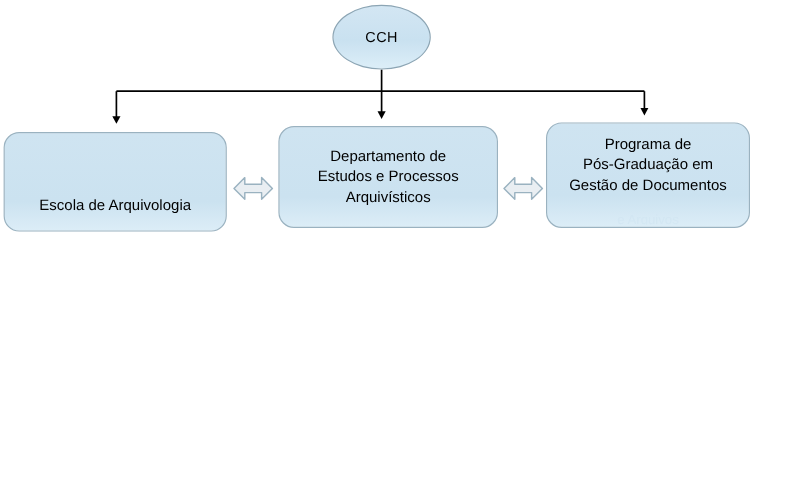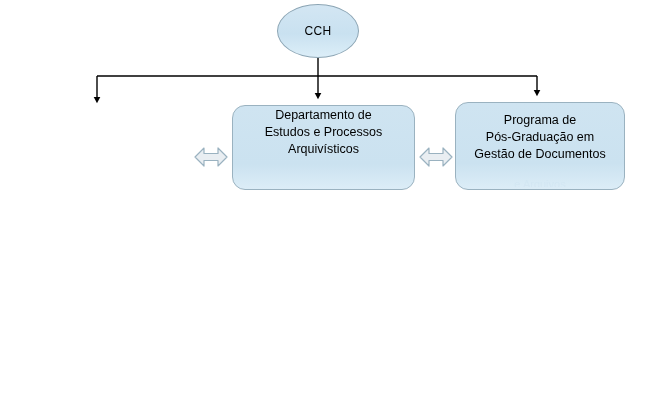--- a/index.html
+++ b/index.html
@@ -85,21 +85,21 @@
   }
 
   #box-departamento {
     left: 232px;
     top: 105px;
     width: 183px;
     height: 85px;
     align-items: flex-start;
   }
   #box-departamento .label {
-    padding-top: 1px;
+    padding-top: 16px;
   }
 
   #box-programa {
     left: 455px;
     top: 102px;
     width: 170px;
     height: 88px;
     align-items: flex-start;
   }
   #box-programa .label {
@@ -147,20 +147,23 @@
 
     <path d="M318,76 L318,96" stroke="#000000" stroke-width="1.4" fill="none" marker-end="url(#arrowhead)"></path>
 
     <path d="M537,76 L537,93" stroke="#000000" stroke-width="1.4" fill="none" marker-end="url(#arrowhead)"></path>
   </svg>
 
   <div class="node-ellipse">
     <span class="label">CCH</span>
   </div>
 
+  <div class="node-box" id="box-escola">
+    <span class="label">Escola de Arquivologia</span>
+  </div>
 
   <svg class="bidi-arrow" style="left:193px; top:140px;" viewBox="0 0 36 34" xmlns="http://www.w3.org/2000/svg">
     <path d="M11,8 L2,17 L11,26 L11,20.5 L25,20.5 L25,26 L34,17 L25,8 L25,13.5 L11,13.5 Z" fill="#e9eef2" stroke="#9ab2c0" stroke-width="1.2" stroke-linejoin="round"></path>
   </svg>
 
   <div class="node-box" id="box-departamento">
     <span class="label">Departamento de
 Estudos e Processos
 Arquivísticos</span>
   </div>

